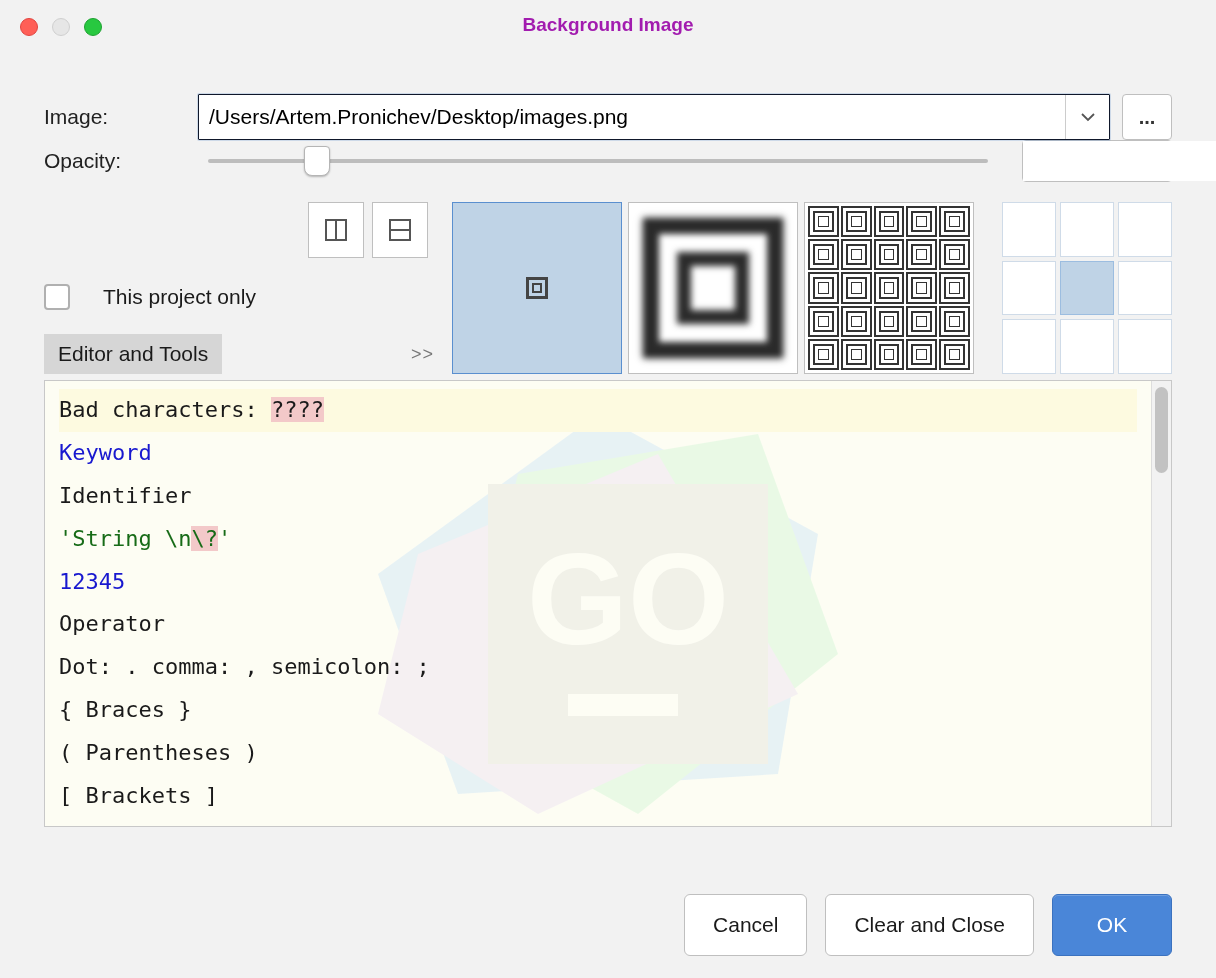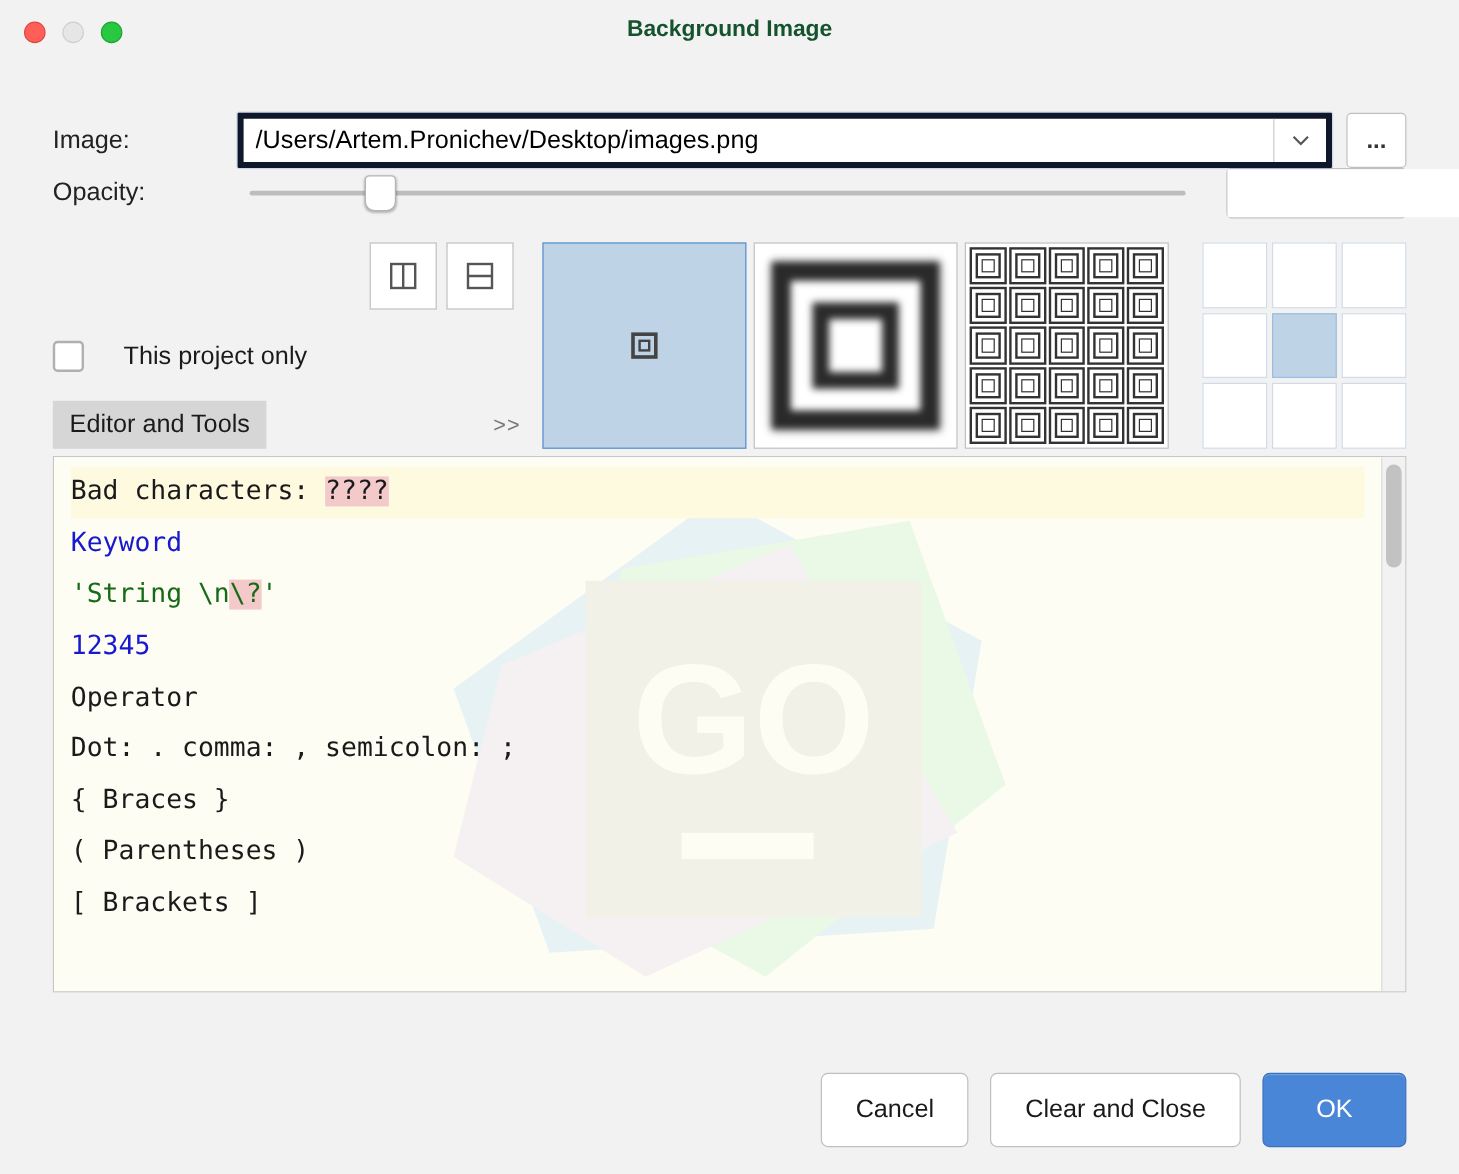--- a/index.html
+++ b/index.html
@@ -31,30 +31,30 @@
   width: 18px; height: 18px; border-radius: 50%;
 }
 .tl-close { background: #ff5f57; border: 1px solid #e24540; }
 .tl-min   { background: #e6e6e6; border: 1px solid #d0d0d0; }
 .tl-max   { background: #28c840; border: 1px solid #1fa232; }
 .title {
   width: 100%;
   text-align: center;
   font-weight: 600;
   font-size: 19px;
-  color: #14532d;
+  color: #a21caf;
 }
 .content { padding: 44px 44px 20px 44px; }
 .row { display: flex; align-items: center; gap: 24px; }
 .label { width: 130px; font-size: 21px; color: #222; }
 .combo-wrap { flex: 1; display: flex; position: relative; }
 .combo {
   flex: 1;
   height: 46px;
-  border: 5px solid #0f172a;
+  border: 1px solid #0f172a;
   background: #fff;
   display: flex;
   align-items: center;
   border-radius: 1px;
   box-shadow: 0 0 0 1px rgba(120,160,210,0.3);
 }
 .combo input {
   flex: 1;
   height: 100%;
   border: none;
@@ -331,20 +331,21 @@
         <polygon points="420,40 500,260 300,420 120,320 180,80" fill="#7de89a"></polygon>
         <polygon points="80,160 320,60 460,300 200,420 40,320" fill="#c9a8f2"></polygon>
         <rect x="150" y="90" width="280" height="280" fill="#b0b0b0"></rect>
         <text x="290" y="250" font-family="Arial" font-size="130" font-weight="900" fill="#fff" text-anchor="middle">GO</text>
         <rect x="230" y="300" width="110" height="22" fill="#fff"></rect>
       </svg>
     </div>
     <div class="code-lines">
       <div class="code-line highlight-line"><span>Bad characters: </span><span class="bad-chars">????</span></div>
       <div class="code-line"><span class="kw">Keyword</span></div>
+      <div class="code-line"><span>Identifier</span></div>
       <div class="code-line"><span class="str">'String </span><span class="str">\n</span><span class="esc-bad">\?</span><span class="str">'</span></div>
       <div class="code-line"><span class="num">12345</span></div>
       <div class="code-line"><span>Operator</span></div>
       <div class="code-line"><span>Dot: . comma: , semicolon: ;</span></div>
       <div class="code-line"><span>{ Braces }</span></div>
       <div class="code-line"><span>( Parentheses )</span></div>
       <div class="code-line"><span>[ Brackets ]</span></div>
     </div>
   </div>
   <div class="scrollbar">

